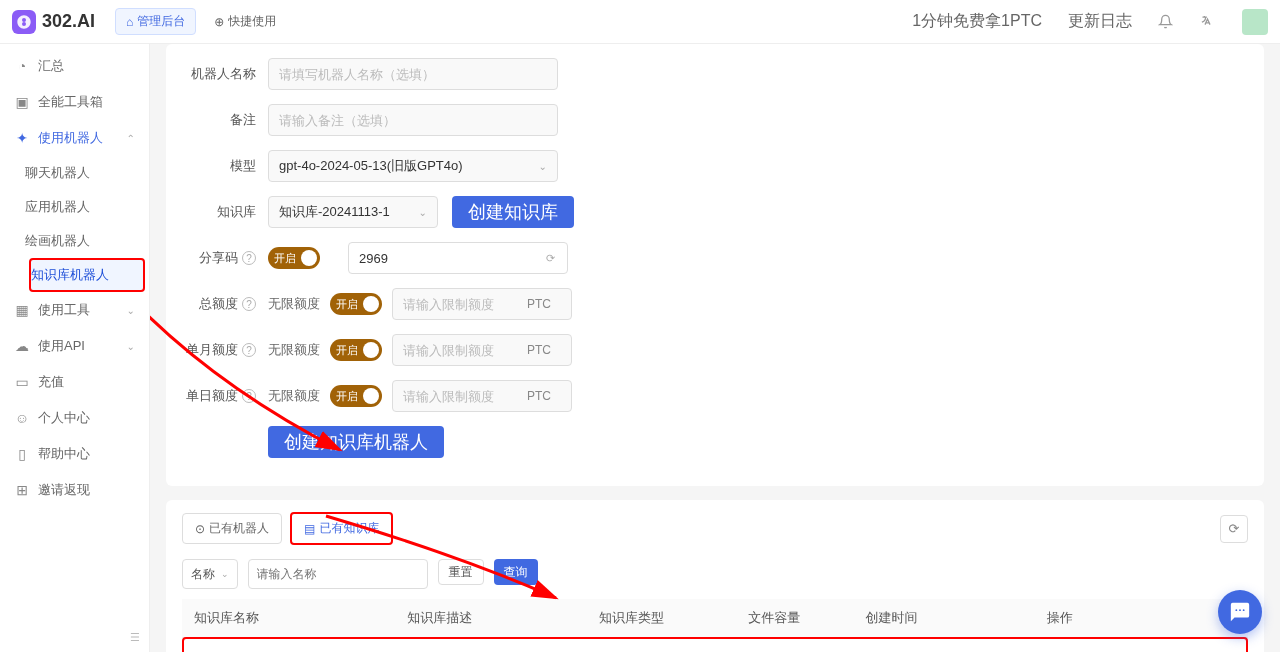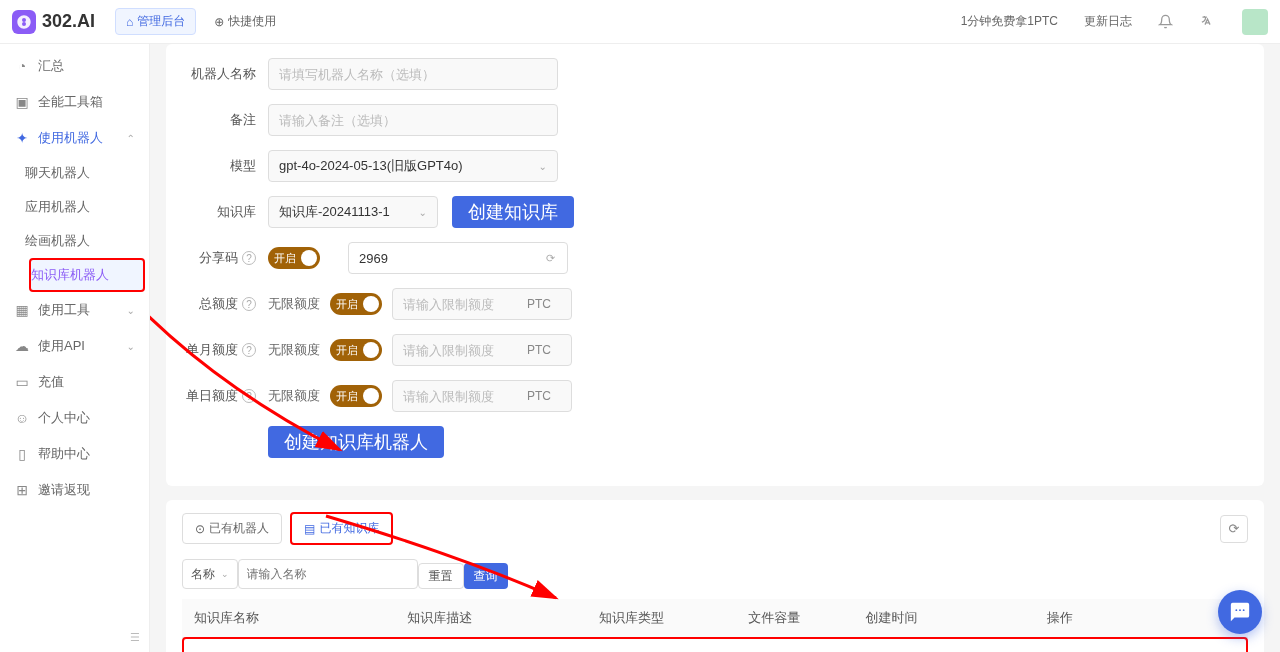--- a/index.html
+++ b/index.html
@@ -4,33 +4,33 @@
 <style>
 * { margin: 0; padding: 0; box-sizing: border-box; }
 body { font-family: -apple-system, BlinkMacSystemFont, "Segoe UI", "PingFang SC", "Microsoft YaHei", sans-serif; font-size: 13px; color: #333; background: #f5f5f5; }
 .header { height: 44px; background: #fff; border-bottom: 1px solid #eee; display: flex; align-items: center; padding: 0 12px; }
 .logo { display: flex; align-items: center; gap: 6px; }
 .logo-icon { width: 24px; height: 24px; background: #8b5cf6; border-radius: 6px; display: flex; align-items: center; justify-content: center; color: #fff; font-size: 12px; }
 .logo-text { font-size: 18px; font-weight: 600; color: #333; }
 .header-tabs { display: flex; gap: 8px; margin-left: 20px; }
 .header-tab { display: flex; align-items: center; gap: 4px; padding: 4px 10px; border-radius: 4px; cursor: pointer; font-size: 12px; color: #666; }
 .header-tab.active { background: #f0f5ff; color: #4169e1; border: 1px solid #d0deff; }
-.header-right { margin-left: auto; display: flex; align-items: center; gap: 26px; font-size: 12px; color: #666; }
+.header-right { margin-left: auto; display: flex; align-items: center; gap: 26px; font-size: 16px; color: #666; }
 .header-right-item { cursor: pointer; }
 .avatar { width: 26px; height: 26px; background: #b8e6c8; border-radius: 4px; }
 .icon-btn { width: 16px; height: 16px; color: #999; cursor: pointer; }
 
 .layout { display: flex; height: calc(100vh - 44px); }
 .sidebar { width: 150px; background: #fff; border-right: 1px solid #eee; overflow-y: auto; padding: 4px 0; }
 .side-item { display: flex; align-items: center; gap: 8px; padding: 9px 14px; cursor: pointer; color: #666; font-size: 13px; position: relative; }
 .side-item.active { color: #4169e1; }
 .side-item .chev { margin-left: auto; font-size: 10px; color: #aaa; }
 .side-sub { padding-left: 25px; }
 .side-sub .side-item { padding: 8px 14px 8px 0; }
-.side-item.highlighted { background: #f0f5ff; color: #8b5cf6; }
+.side-item.highlighted { background: #f0f5ff; color: #1d4ed8; }
 .side-item.boxed { border: 2px solid #f00; border-radius: 4px; margin: 0 4px; padding: 6px 10px 6px 0; }
 .side-icon { width: 16px; height: 16px; display: inline-flex; align-items: center; justify-content: center; color: #888; font-size: 14px; }
 .side-item.active .side-icon { color: #4169e1; }
 
 .main { flex: 1; padding: 0 16px 16px; overflow-y: auto; position: relative; }
 .card { background: #fff; border-radius: 6px; padding: 14px 20px; margin-bottom: 14px; }
 .form-row { display: flex; align-items: center; margin-bottom: 14px; }
 .form-label { width: 70px; text-align: right; color: #555; font-size: 13px; margin-right: 12px; display: flex; align-items: center; justify-content: flex-end; gap: 4px; }
 .form-control { flex: 0 0 290px; }
 .input, .select { width: 100%; height: 32px; padding: 0 10px; border: 1px solid #ddd; border-radius: 4px; background: #f9f9f9; font-size: 13px; color: #333; }
@@ -53,21 +53,21 @@
 .q-icon { display:inline-flex; width:14px; height:14px; border:1px solid #bbb; border-radius:50%; align-items:center; justify-content:center; font-size:10px; color:#aaa; }
 .limit-row { display: flex; align-items: center; gap: 10px; }
 
 .tabs-card { background: #fff; border-radius: 6px; padding: 12px 16px 16px; position: relative; }
 .tabs { display: flex; gap: 8px; margin-bottom: 14px; align-items: center; }
 .tab { display: flex; align-items: center; gap: 4px; padding: 6px 12px; border: 1px solid #ddd; border-radius: 4px; cursor: pointer; font-size: 12px; color: #666; background:#fff; }
 .tab.active { color: #4169e1; border-color: transparent; }
 .tab.boxed { border: 2px solid #f00; border-radius: 4px; }
 .refresh-btn { margin-left: auto; width: 28px; height: 28px; border: 1px solid #ddd; border-radius: 4px; display: flex; align-items: center; justify-content: center; color: #888; cursor:pointer; }
 
-.filter-row { display: flex; align-items: flex-end; margin-bottom: 10px; }
+.filter-row { display: flex; align-items: flex-start; gap: 10px; margin-bottom: 10px; }
 .filter-select { height: 30px; padding: 0 8px; border: 1px solid #ddd; border-radius: 4px; font-size: 12px; display: flex; align-items: center; gap: 6px; cursor: pointer; color:#555; }
 .filter-input { height: 30px; width: 180px; padding: 0 8px; border: 1px solid #ddd; border-radius: 4px; font-size: 12px; }
 
 .table { width: 100%; border-collapse: collapse; }
 .table th { background: #fafafa; text-align: left; padding: 10px 12px; font-weight: 500; color: #555; font-size: 13px; border-bottom: 1px solid #eee; }
 .table td { padding: 14px 12px; border-bottom: 1px solid #f0f0f0; font-size: 13px; color: #444; }
 .table-wrap { border: 2px solid #f00; border-radius: 4px; margin-top: -1px; }
 
 .arrow-svg { position: absolute; pointer-events: none; }
 .float-chat { position: fixed; right: 18px; bottom: 18px; width: 44px; height: 44px; background: #4169e1; border-radius: 50%; display: flex; align-items: center; justify-content: center; color: #fff; cursor: pointer; box-shadow: 0 4px 12px rgba(65,105,225,0.4); }

